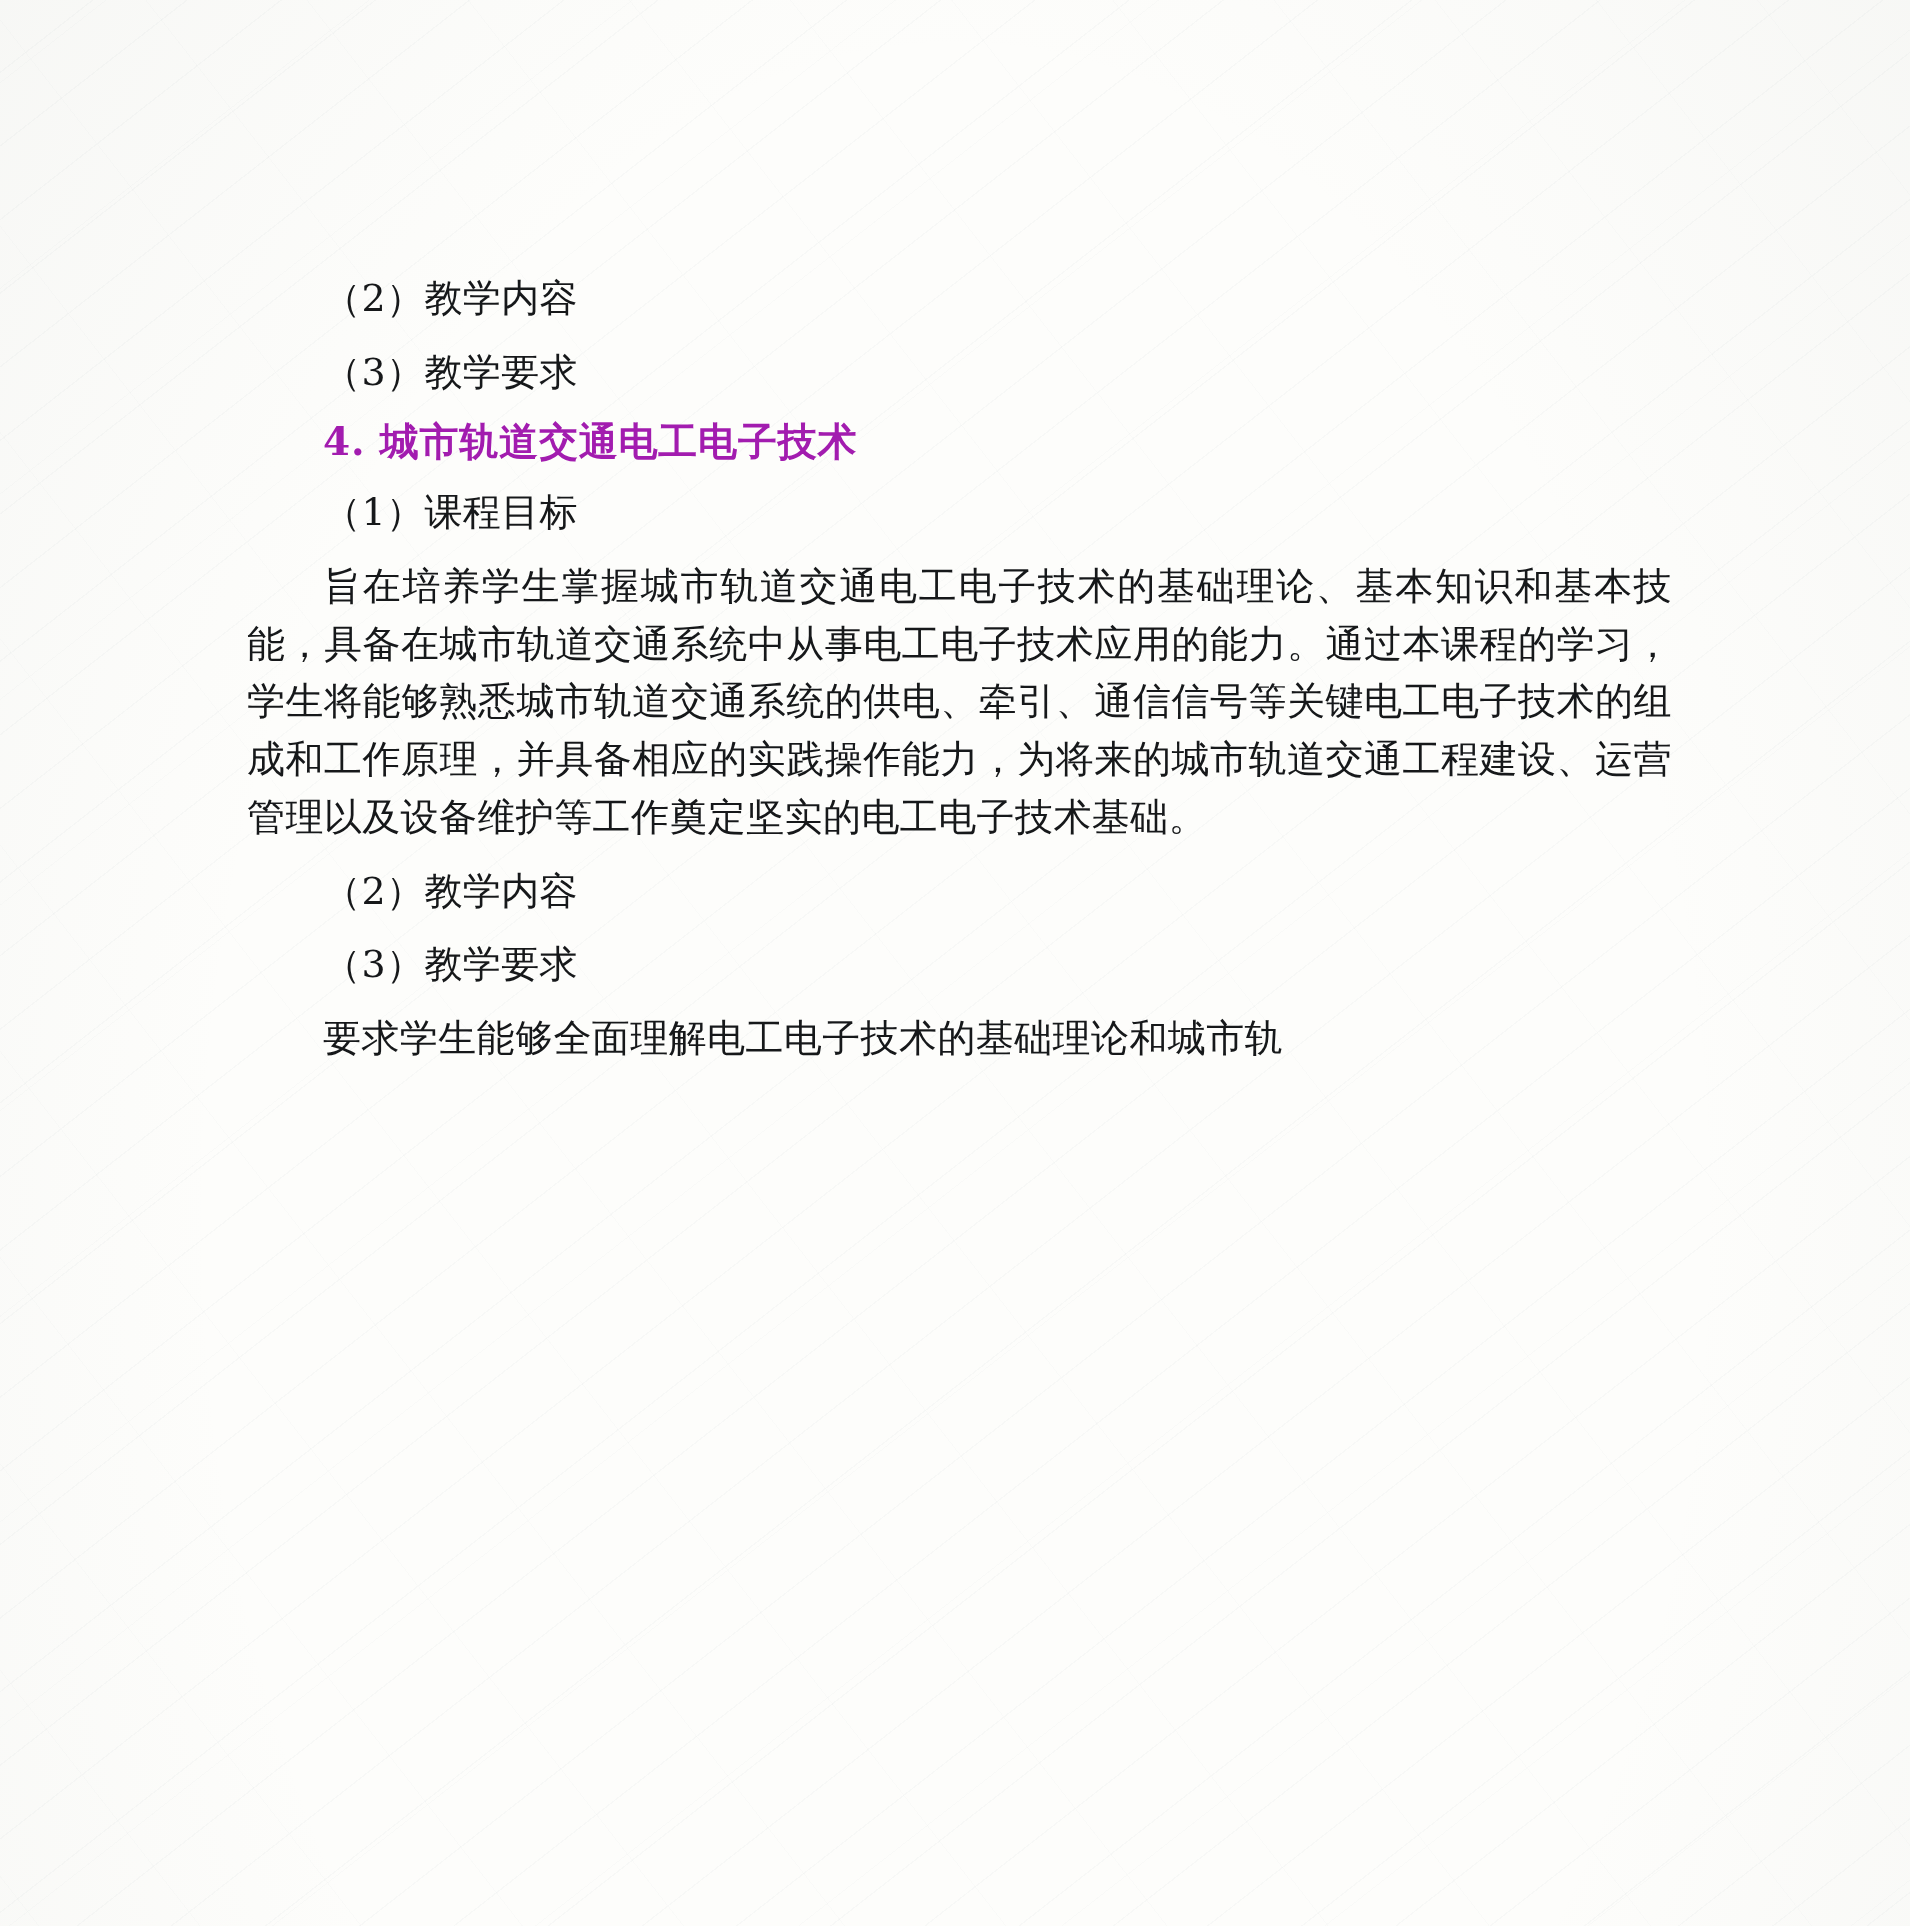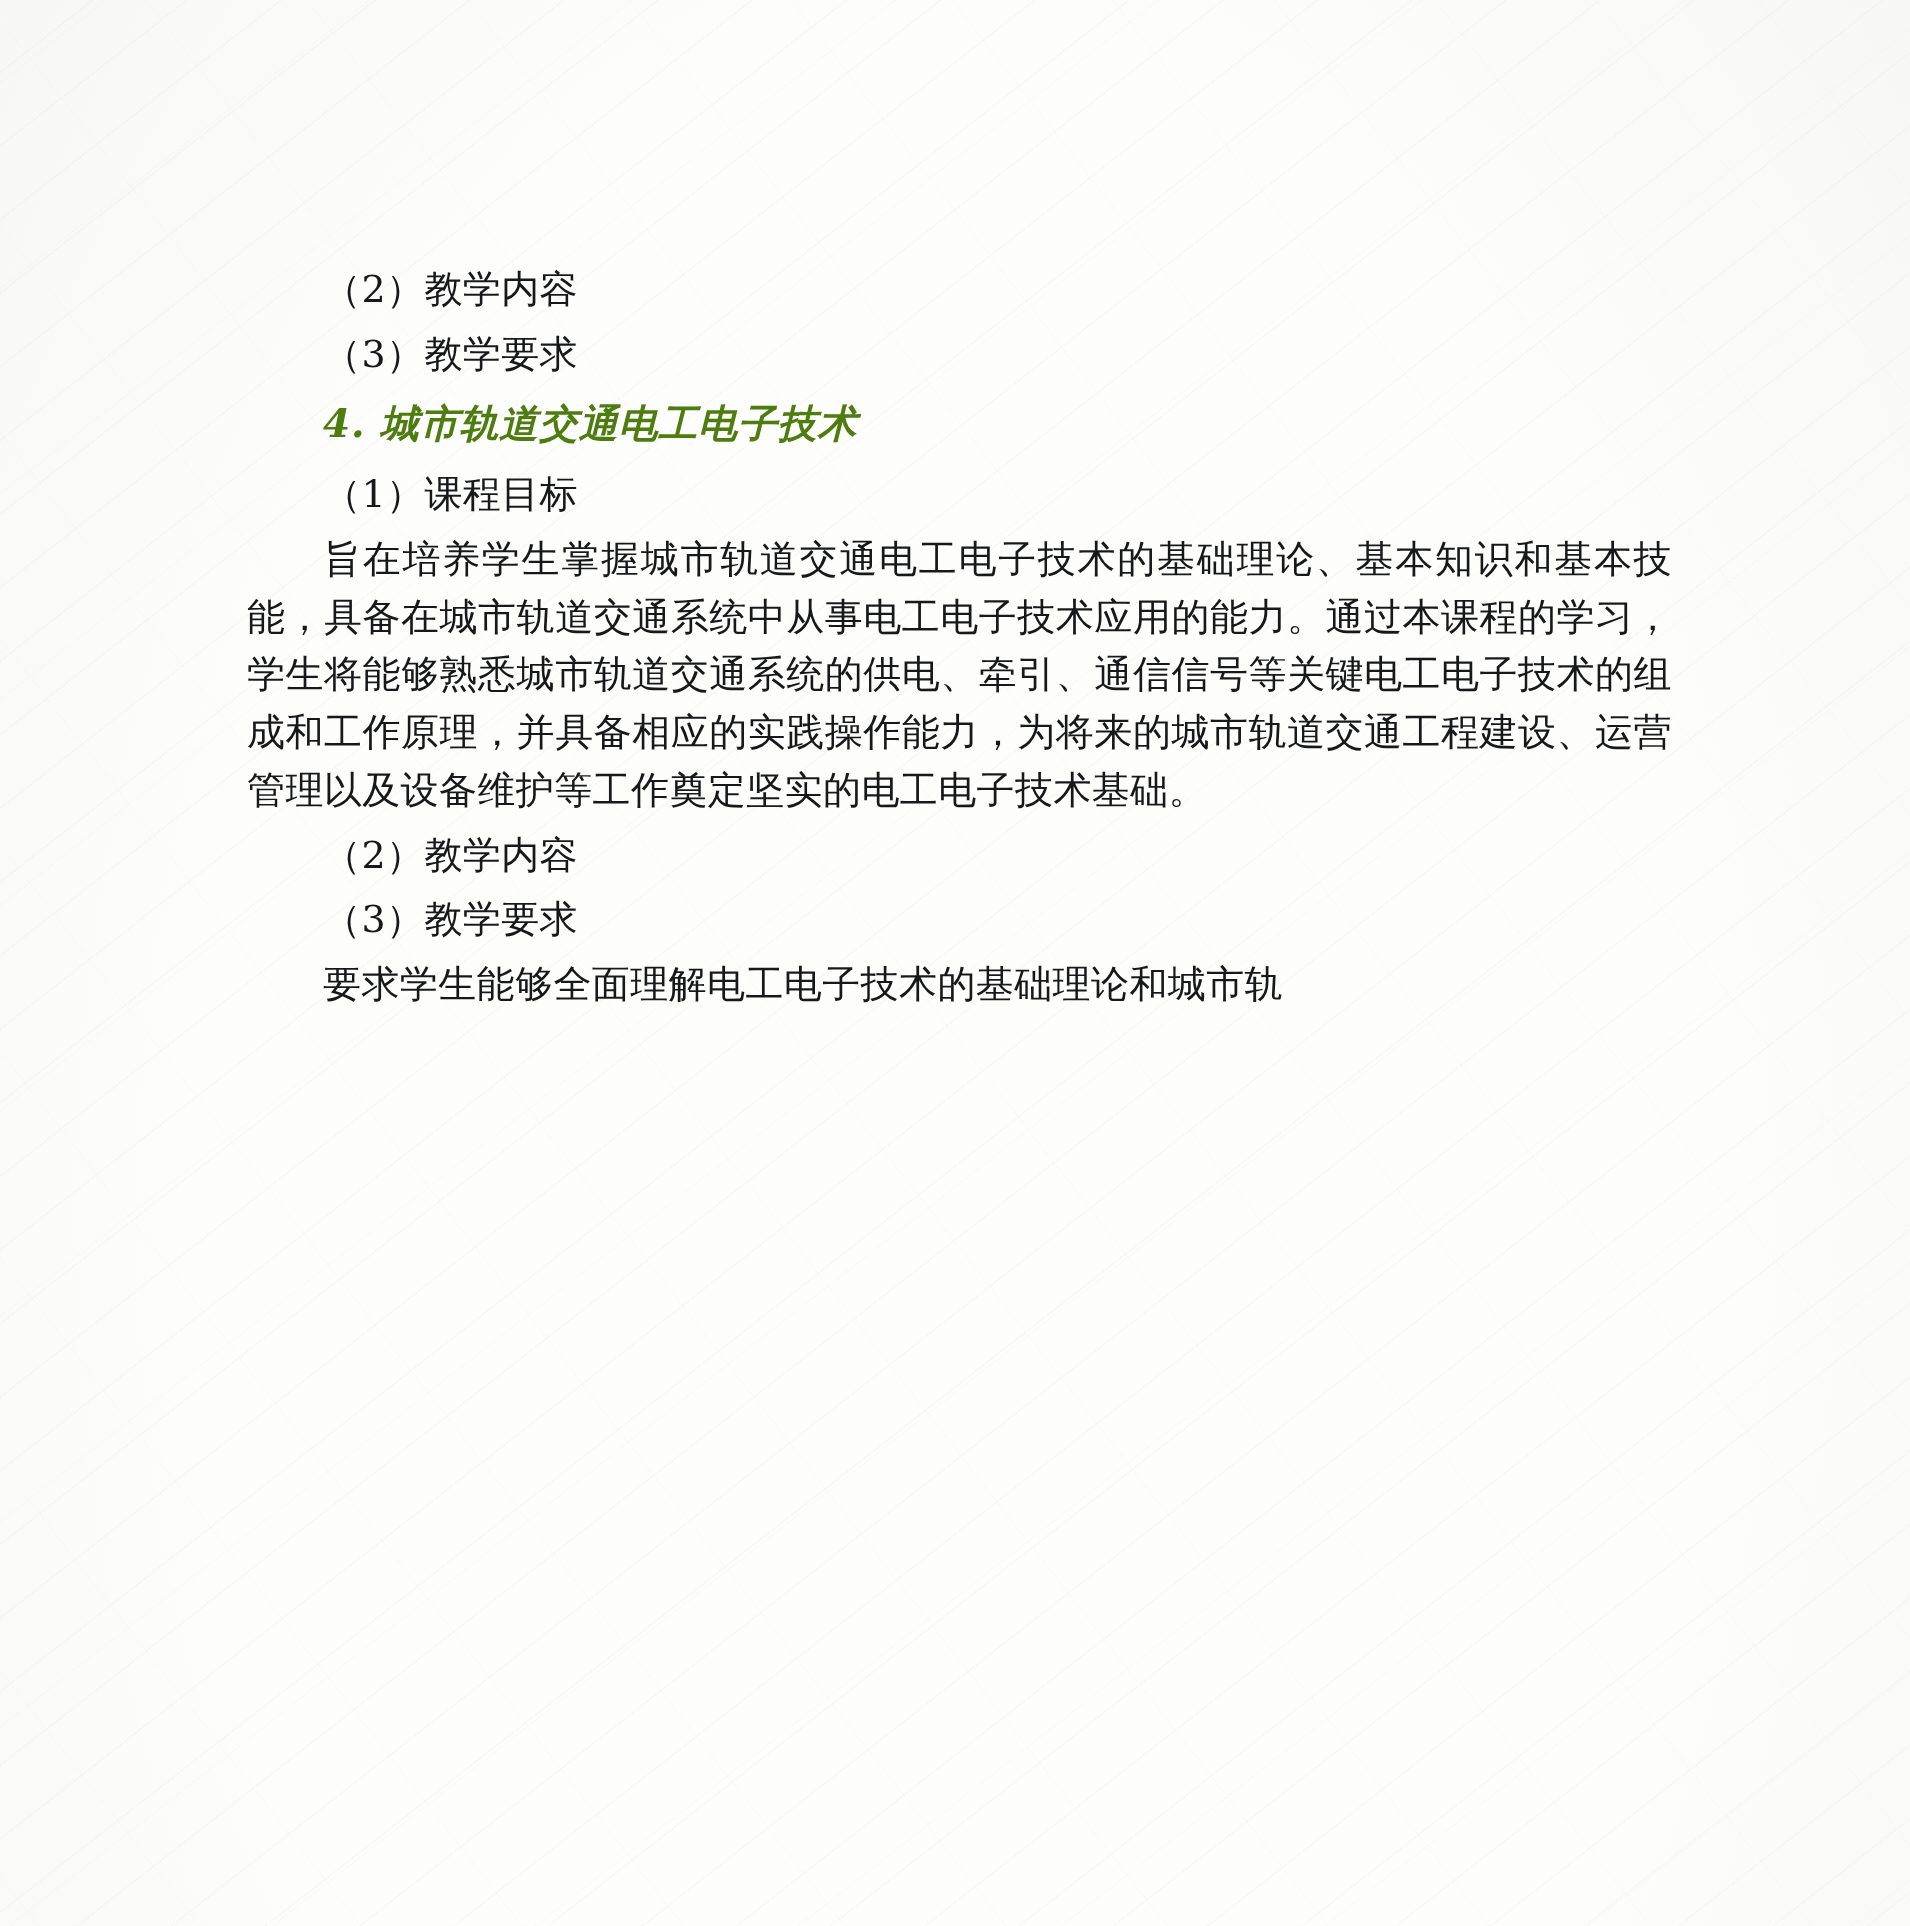--- a/index.html
+++ b/index.html
@@ -47,31 +47,30 @@
     line-height: 1.52;
     letter-spacing: 0.4px;
     text-align: justify;
     text-justify: inter-character;
   }
   p.indent {
     text-indent: 76px;
     margin-top: 14px;
   }
   p.para-gap {
-    margin-top: 7px;
+    margin-top: 16px;
   }
   h2.heading {
     margin: 10px 0 2.3px 0;
     text-indent: 76px;
     font-size: 39px;
     line-height: 1.5;
     font-weight: bold;
-    color: #4d7c0f;
+    color: #a21caf;
     letter-spacing: 0.8px;
-    font-style: italic;
   }
 </style>
 </head>
 <body>
 
 <div class="page">
   <div class="texture"></div>
   <div class="vignette"></div>
 
   <div class="content">

